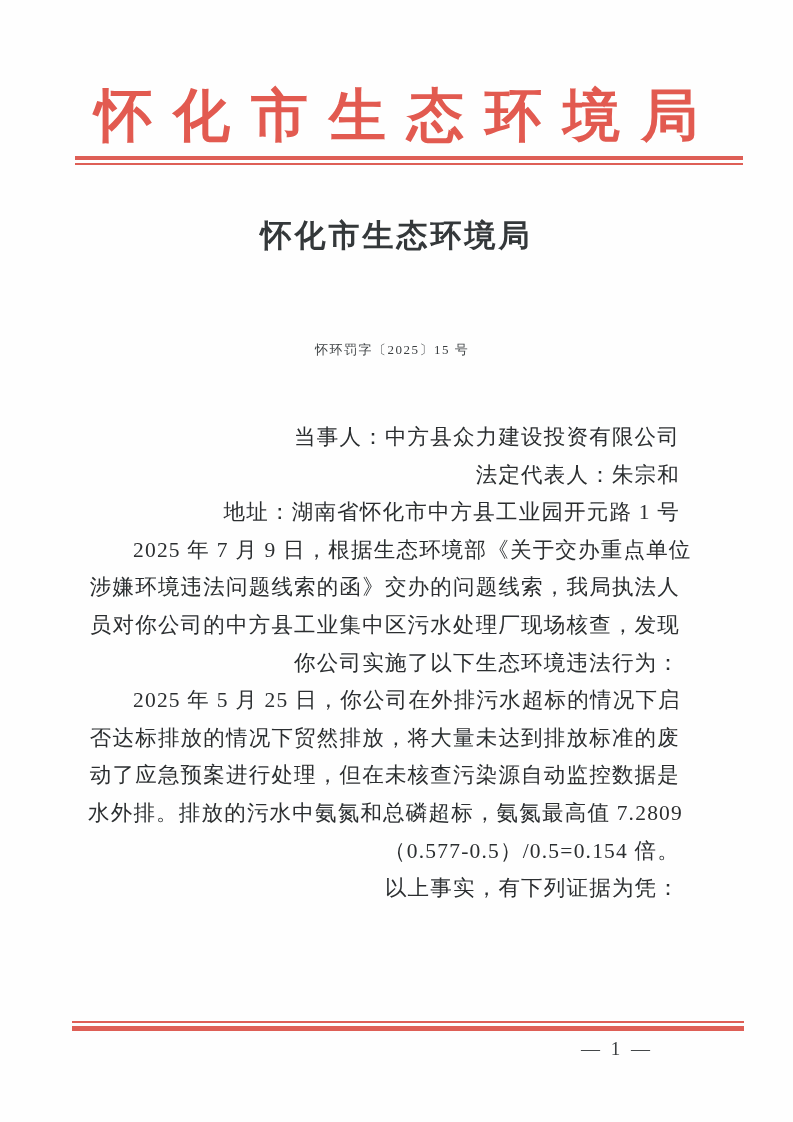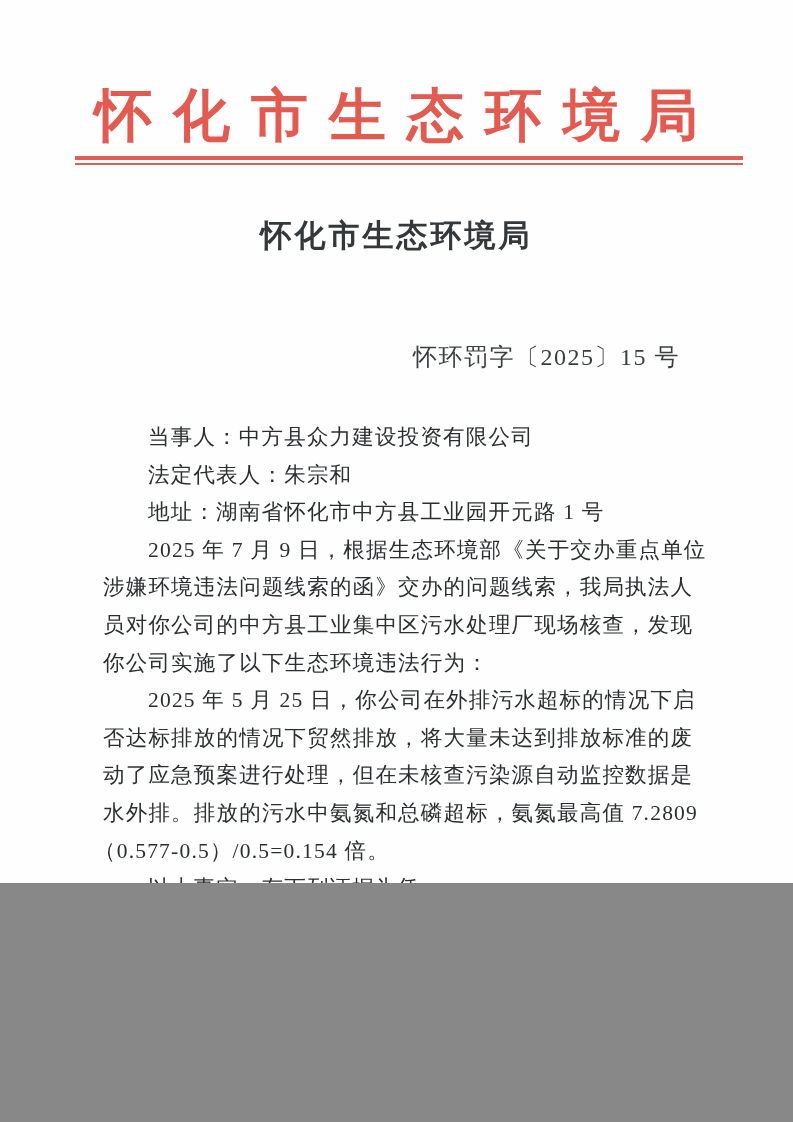--- a/index.html
+++ b/index.html
@@ -5,21 +5,21 @@
   :root{
     --red-text: #e25a50;
     --red-rule: #de5f56;
     --ink: #2b2e30;
     --paper: #fefefe;
   }
   html,body{margin:0;padding:0;background:#888;}
   .page{
     position:relative;
     width:793px;
-    height:883px;
+    height:1122px;
     margin:0 auto;
     background:var(--paper);
     overflow:hidden;
     font-family:"Liberation Serif","DejaVu Serif",serif;
     color:var(--ink);
   }
   
   .letterhead-title{
     position:absolute;
     top:78px; left:0; width:100%;
@@ -47,32 +47,32 @@
     font-weight:bold;
     font-size:31px;
     line-height:41px;
     letter-spacing:3px;
     color:#34383a;
   }
   
   .doc-number{
     position:absolute;
     top:341px; left:104px; width:588px;
-    text-align:right;
+    text-align:center;
     padding-right:12px;
     box-sizing:border-box;
-    font-size:24px;
+    font-size:13px;
     letter-spacing:1.5px;
     color:#3a3e40;
     white-space:nowrap;
   }
   
   .body-text{
     position:absolute;
-    top:419px; left:103px; width:592px;
+    top:419px; left:88px; width:592px;text-align:right;
   }
   .body-line{
     height:37.6px;
     line-height:37.6px;
     font-size:21.5px;
     letter-spacing:1.2px;
     white-space:nowrap;
     color:var(--ink);
   }
   .body-line.indent{padding-left:45px;}

